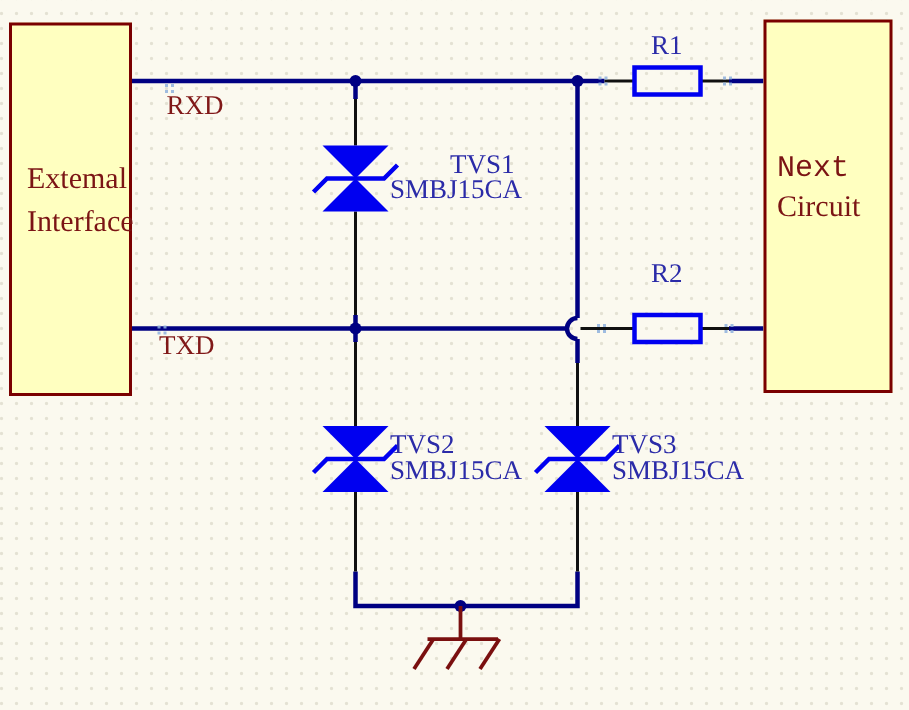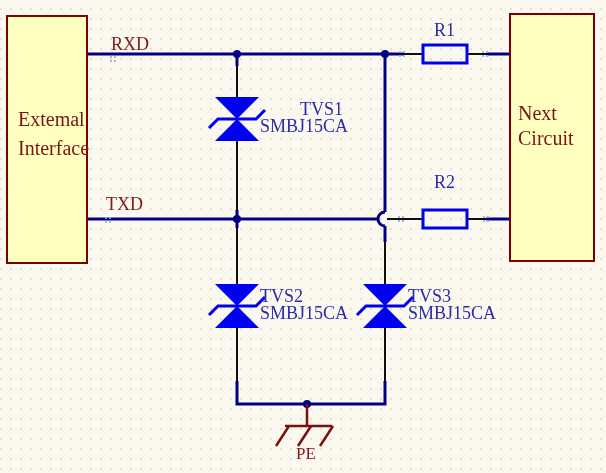--- a/index.html
+++ b/index.html
@@ -11,37 +11,37 @@
     background-size:10px 10px; background-position:6px 4px;
   }
   .canvas svg{position:absolute; left:0; top:0;}
   .block{
     position:absolute; box-sizing:border-box;
     background:#FFFFC0; border:2px solid #7A0000;
   }
   .blk-ext{left:6px; top:15px; width:82px; height:249px;}
   .blk-next{left:509px; top:13px; width:86px; height:249px;}
   .lbl{position:absolute; white-space:nowrap; line-height:1; font-size:18px;}
-  .maroon{color:#801818;}
+  .maroon{color:#801818;margin-top:26px;}
   .blue{color:#2B2BA8;}
   .blocktext{font-size:20px; color:#7B1414;}
   .rxd{left:111px; top:35px;}
   .txd{left:106px; top:195px;text-align:right;}
   .r1{left:434px; top:21px;}
   .r2{left:434px; top:173px;}
   .tvs1-name{left:260px; top:100px;margin-left:40px;}
   .tvs1-part{left:260px; top:117px;}
   .tvs2-name{left:260px; top:287px;}
   .tvs2-part{left:260px; top:304px;}
   .tvs3-name{left:408px; top:287px;}
   .tvs3-part{left:408px; top:304px;}
   .pe{left:296px; top:445px; font-size:17px;}
   .ext1{left:18px; top:109px;}
   .ext2{left:18px; top:138px;}
-  .next1{left:518px; top:103px;}
+  .next1{left:518px; top:103px;font-family:Liberation Mono, monospace;}
   .next2{left:518px; top:128px;}
 </style>
 </head>
 <body>
 
 <div class="canvas">
 
   <svg width="606" height="473" viewBox="0 0 606 473">
     <defs>
       <g id="grip" fill="#8FB2DE" opacity="0.85">

